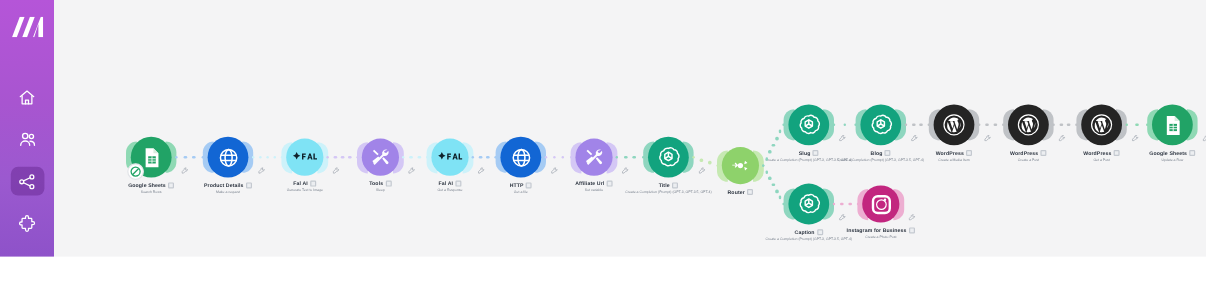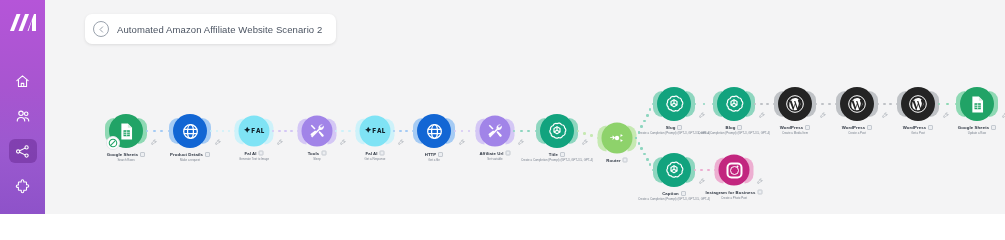--- a/index.html
+++ b/index.html
@@ -179,28 +179,20 @@
           <path d="M9.5 14.5l5-5"></path>
           <path d="M12.8 7.3l1.9-1.9a3.6 3.6 0 0 1 5.1 5.1l-2.6 2.6a3.6 3.6 0 0 1-5.1 0"></path>
           <path d="M11.2 16.7l-1.9 1.9a3.6 3.6 0 0 1-5.1-5.1l2.6-2.6a3.6 3.6 0 0 1 5.1 0"></path>
         </svg>
       </div>
     </div>
   </nav>
 
   <main id="canvas">
 
-    <div id="titlebar">
-      <span id="back-btn">
-        <svg width="9" height="9" viewBox="0 0 24 24" fill="none" stroke="currentColor" stroke-width="2.4" stroke-linecap="round" stroke-linejoin="round">
-          <path d="M15 5l-7 7 7 7"></path>
-        </svg>
-      </span>
-      <span id="scenario-title">Automated Amazon Affiliate Website Scenario 2</span>
-    </div>
 
     <div id="flow">
       <svg id="wires" viewBox="0 0 960 214" preserveAspectRatio="none"></svg>
     <div class="node" style="left: 81px; top: 131px;">
           <div class="cap-l" style="background:#8fd9b4"></div>
           <div class="cap-r" style="background:#8fd9b4"></div>
           <div class="circle sz-lg" style="background:#21a366">
             <svg width="19" height="19" viewBox="0 0 24 24">
         <path d="M5.5 2h8.2L19 7.3V22H5.5z" fill="#ffffff"></path>
         <path d="M13.7 2L19 7.3h-5.3z" fill="#d8ecdf"></path>

